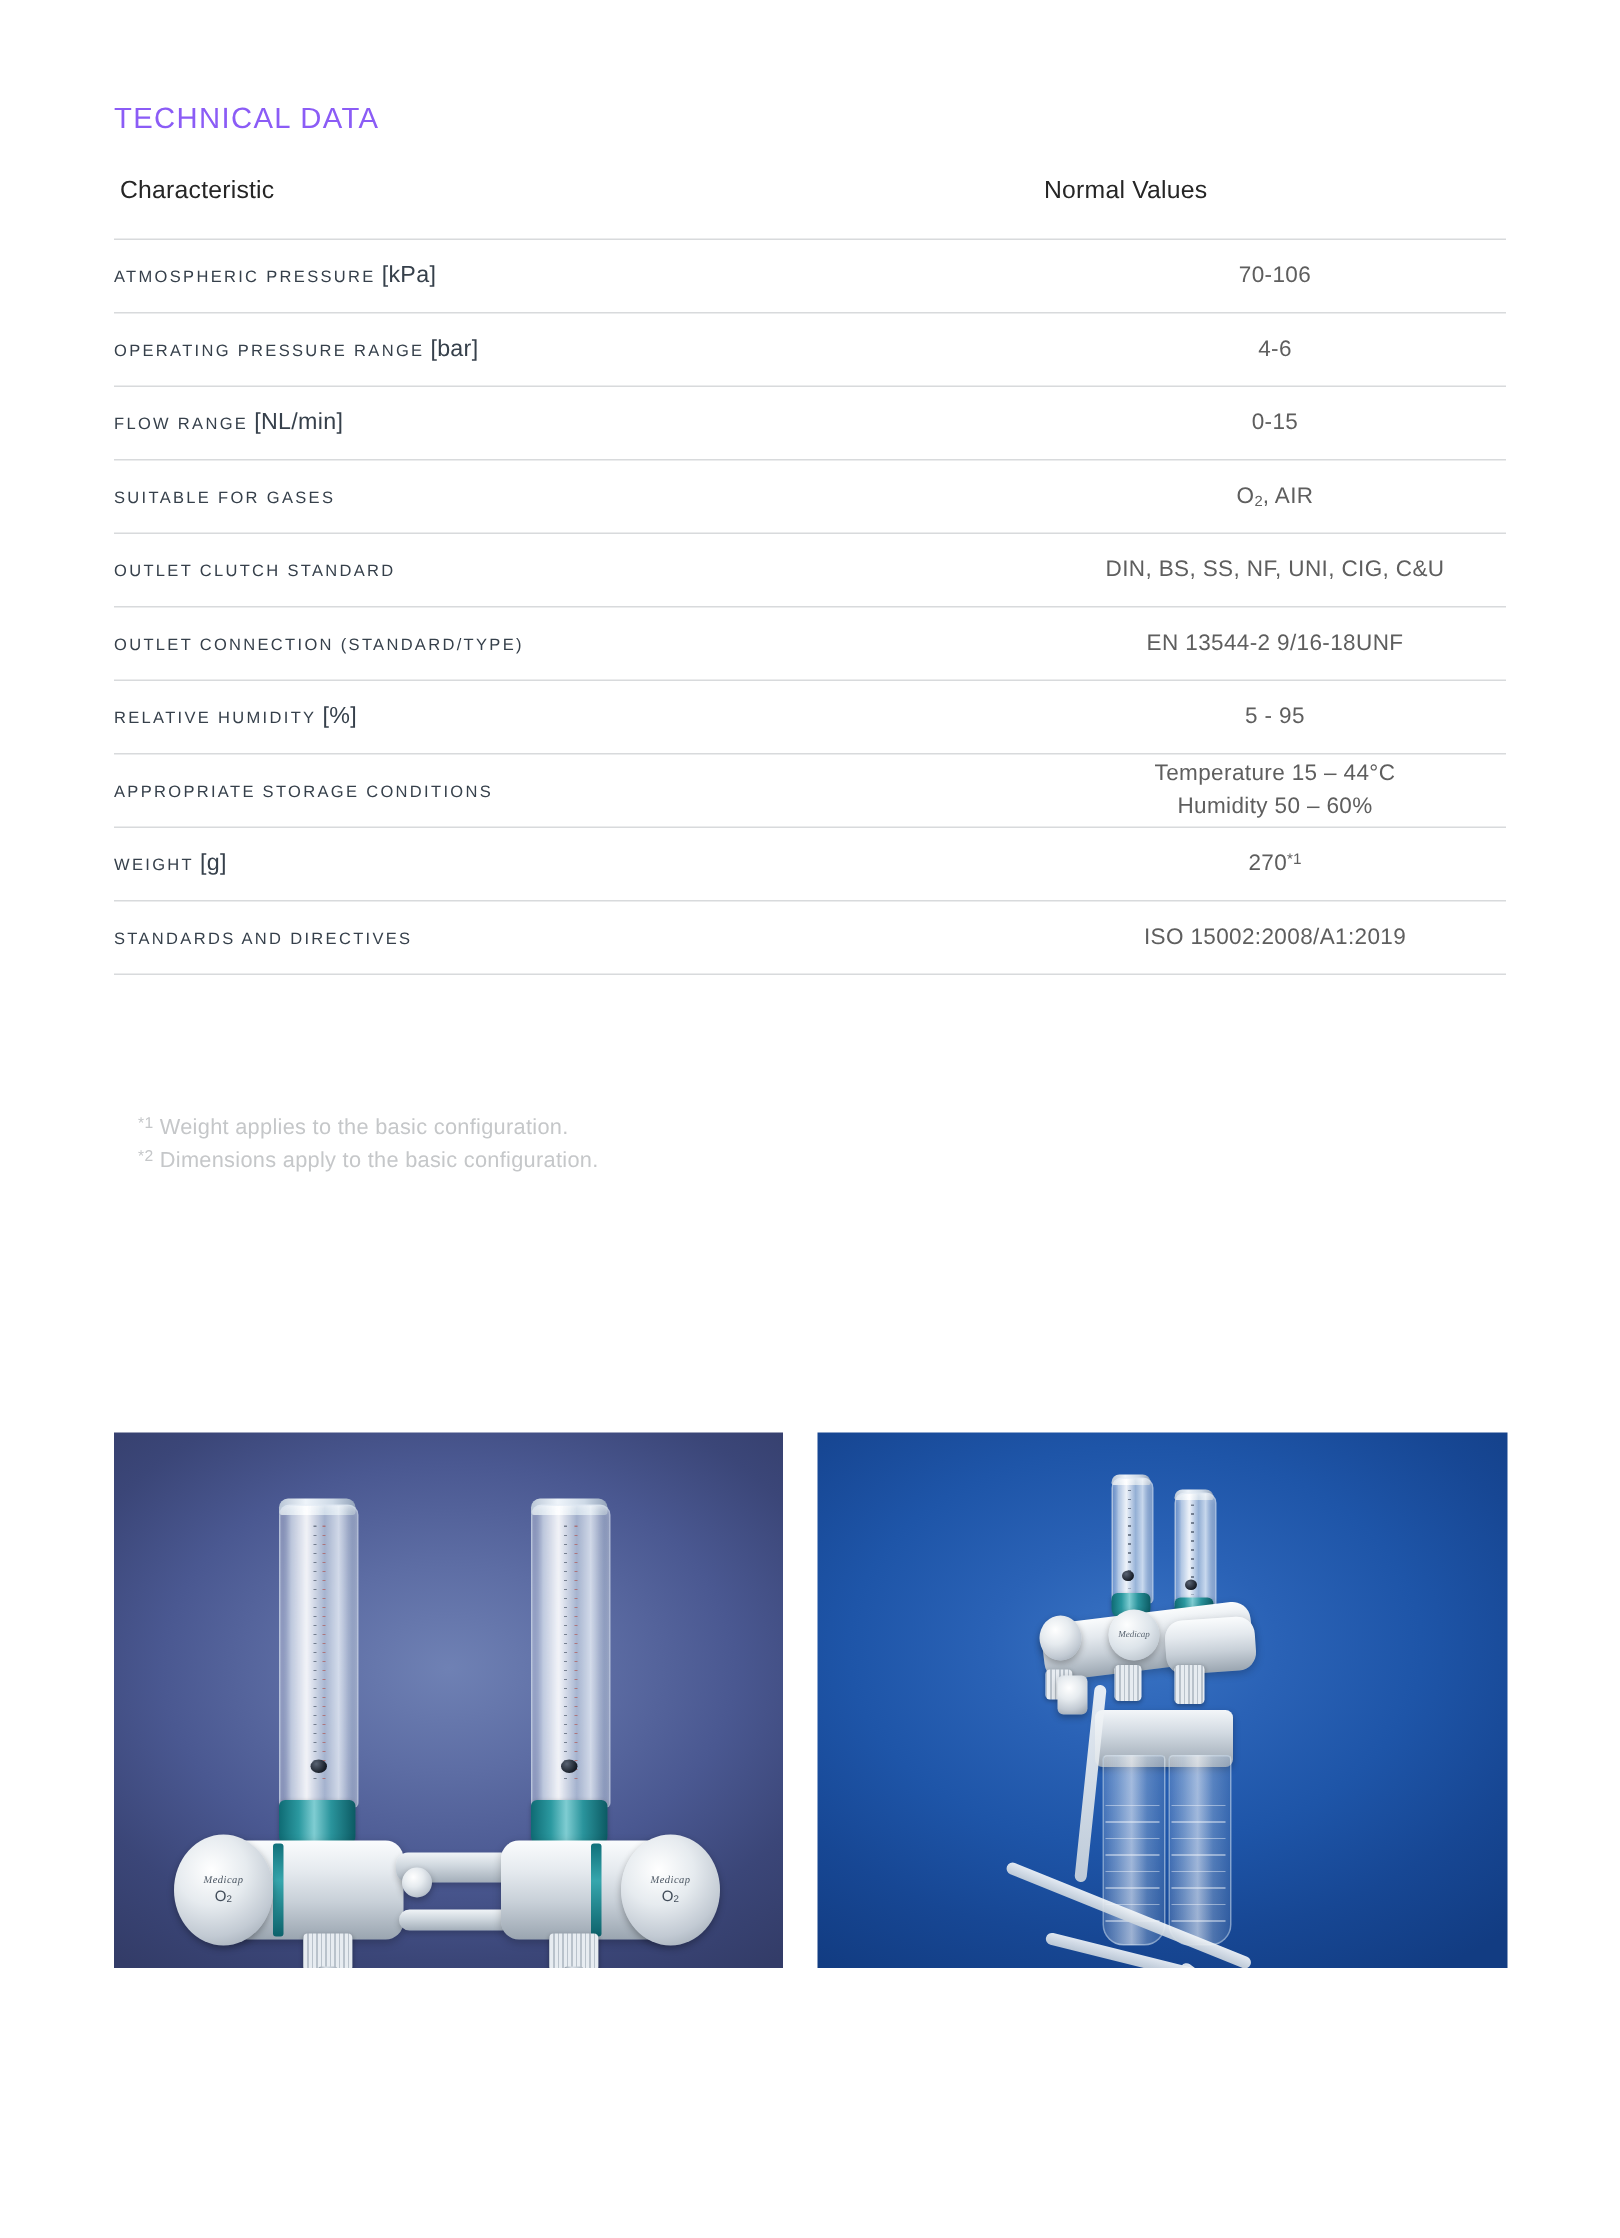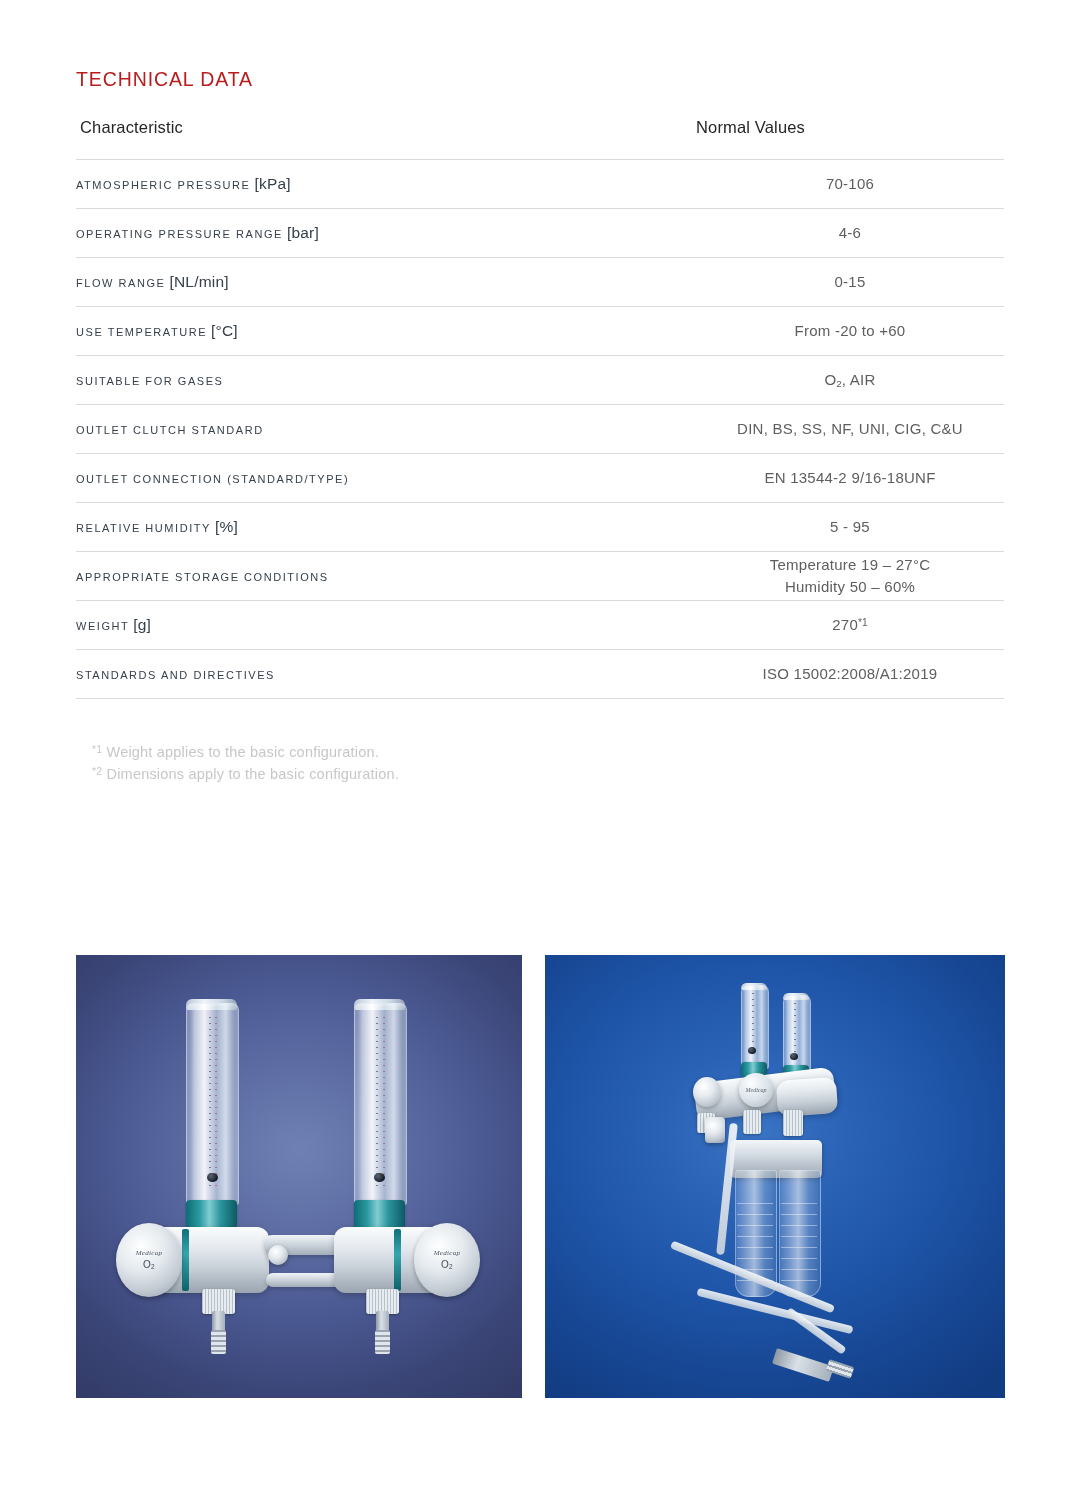--- a/index.html
+++ b/index.html
@@ -24,21 +24,21 @@
     height: 1492px;
   }
 
   
   .section-title {
     position: absolute;
     left: 76px;
     top: 68px;
     font-size: 19.5px;
     letter-spacing: 0.9px;
-    color: #b91c1c;
+    color: #8b5cf6;
     font-weight: 400;
   }
 
   
   .tech-table {
     position: absolute;
     left: 76px;
     top: 118px;
     width: 928px;
     border-collapse: collapse;
@@ -127,21 +127,21 @@
     left: 76px;
     top: 955px;
     width: 929px;
     height: 463px;
     display: flex;
     gap: 23px;
   }
   .photo {
     position: relative;
     width: 446px;
-    height: 443px;
+    height: 357px;
     overflow: hidden;
     flex: 0 0 auto;
   }
   .photo-a {
     background: radial-gradient(ellipse 78% 70% at 50% 44%,
                 #6f81b4 0%, #5d6da4 28%, #4a5891 55%, #3b4678 78%, #333c68 100%);
   }
   .photo-b {
     width: 460px;
     background: radial-gradient(ellipse 80% 72% at 46% 40%,
@@ -318,43 +318,39 @@
         </tr>
         <tr>
           <td class="cell-char"><span class="char-name">OPERATING PRESSURE RANGE</span><span class="char-unit">[bar]</span></td>
           <td class="cell-val"><span>4-6</span></td>
         </tr>
         <tr>
           <td class="cell-char"><span class="char-name">FLOW RANGE</span><span class="char-unit">[NL/min]</span></td>
           <td class="cell-val"><span>0-15</span></td>
         </tr>
         <tr>
-          <td class="cell-char"><span class="char-name">USE TEMPERATURE</span><span class="char-unit">[°C]</span></td>
-          <td class="cell-val"><span>From -20 to +60</span></td>
-        </tr>
-        <tr>
           <td class="cell-char"><span class="char-name">SUITABLE FOR GASES</span></td>
           <td class="cell-val"><span>O<sub class="sub2">2</sub>, AIR</span></td>
         </tr>
         <tr>
           <td class="cell-char"><span class="char-name">OUTLET CLUTCH STANDARD</span></td>
           <td class="cell-val"><span>DIN, BS, SS, NF, UNI, CIG, C&amp;U</span></td>
         </tr>
         <tr>
           <td class="cell-char"><span class="char-name">OUTLET CONNECTION (STANDARD/TYPE)</span></td>
           <td class="cell-val"><span>EN 13544-2 9/16-18UNF</span></td>
         </tr>
         <tr>
           <td class="cell-char"><span class="char-name">RELATIVE HUMIDITY</span><span class="char-unit">[%]</span></td>
           <td class="cell-val"><span>5 - 95</span></td>
         </tr>
         <tr>
           <td class="cell-char"><span class="char-name">APPROPRIATE STORAGE CONDITIONS</span></td>
           <td class="cell-val">
-            <span class="vline">Temperature 19 – 27°C</span>
+            <span class="vline">Temperature 15 – 44°C</span>
             <span class="vline">Humidity 50 – 60%</span>
           </td>
         </tr>
         <tr>
           <td class="cell-char"><span class="char-name">WEIGHT</span><span class="char-unit">[g]</span></td>
           <td class="cell-val"><span>270</span><sup class="fn">*1</sup></td>
         </tr>
         <tr>
           <td class="cell-char"><span class="char-name">STANDARDS AND DIRECTIVES</span></td>
           <td class="cell-val"><span>ISO 15002:2008/A1:2019</span></td>

